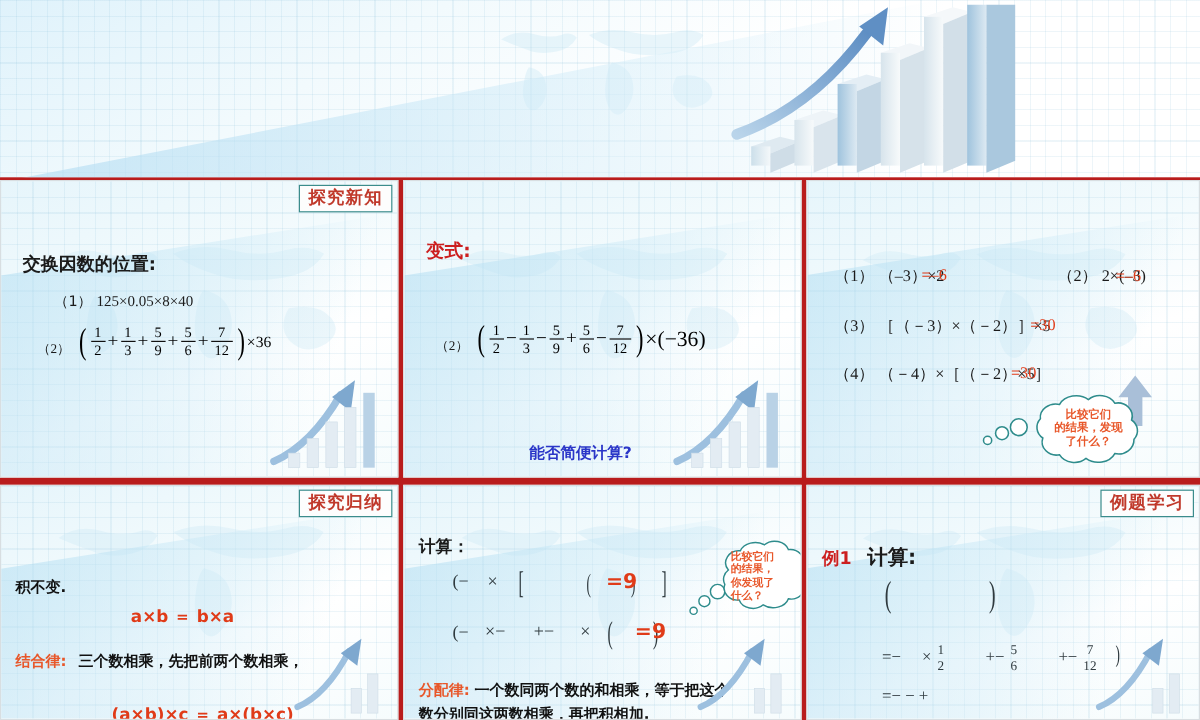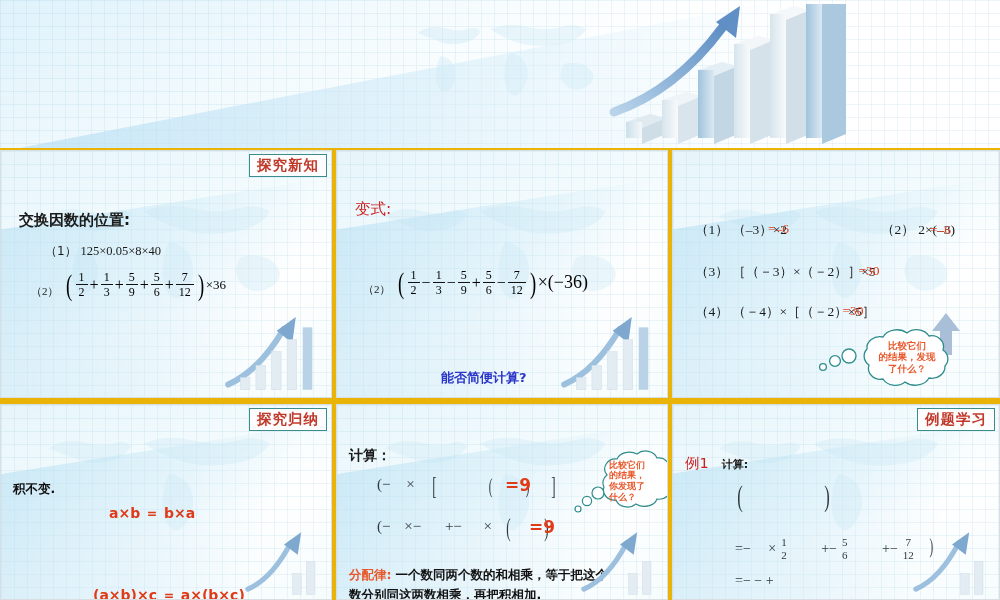--- a/index.html
+++ b/index.html
@@ -1,21 +1,21 @@
 <!DOCTYPE html>
 <html><head>
 <meta charset="utf-8">
 <style>
   * { box-sizing: border-box; margin: 0; padding: 0; }
   html, body {
     width: 1000px; height: 600px;
     font-family: "Liberation Sans", "DejaVu Sans", sans-serif;
     background: #ffffff; overflow: hidden;
   }
-  #stage { position: relative; width: 1000px; height: 600px; background: #eab308; }
+  #stage { position: relative; width: 1000px; height: 600px; background: #b91c1c; }
 
   
   .slide-bg {
     position: absolute; inset: 0; overflow: hidden;
     background:
       linear-gradient(160deg, #e6f5fb 0%, #f4fbfd 38%, #ffffff 62%, #f6fcfd 100%);
   }
   .slide-bg::before {
     content: ""; position: absolute; inset: 0;
     background-image:
@@ -64,21 +64,21 @@
     background: #fdfdfd;
     padding: 1px 7px 2px;
     font-size: 14.5px; font-weight: 700; letter-spacing: 1px;
     color: #c0392b; line-height: 1.25;
     font-family: "DejaVu Sans", sans-serif;
   }
 
   
   .t { position: absolute; white-space: nowrap; font-family: "DejaVu Sans", sans-serif; }
   .head-cn { font-size: 15px; font-weight: 700; color: #1b1b1b; }
-  .head-red { font-size: 15.5px; font-weight: 400; color: #cc1f1f; }
+  .head-red { font-size: 15.5px; font-weight: 700; color: #cc1f1f; }
   .ln { font-size: 12px; color: #1b1b1b; }
   .ln-lg { font-size: 13.5px; color: #1b1b1b; }
   .red { color: #e03b18; }
   .red-b { color: #e03b18; font-weight: 700; }
   .blue-b { color: #2b36c8; font-weight: 700; font-size: 13px; margin-top: 24px; }
   .law-label { color: #e8572a; font-weight: 700; }
   .law-body { color: #111; font-weight: 700; }
 
   
   .frac { display: inline-flex; flex-direction: column; align-items: center;
@@ -390,20 +390,24 @@
             <path d="M300,120 q36,8 44,38 q8,30 -10,58 q-20,30 -38,6 q-14,-22 -10,-56 q4,-36 14,-46z"></path>
           </g>
         </svg>
       </div>
 
       <div class="badge">探究归纳</div>
 
       <div class="t law-body" style="left:12px; top:76px; font-size:12.5px;">积不变.</div>
       <div class="t red-b" style="left:108px; top:100px; font-size:14px;">a×b ＝ b×a</div>
 
+      <div class="t" style="left:12px; top:138px; font-size:12.5px;">
+        <span class="law-label">结合律:</span>
+        <span class="law-body" style="margin-left:6px;">三个数相乘，先把前两个数相乘，</span>
+      </div>
       <div class="t red-b" style="left:92px; top:182px; font-size:14px;">(a×b)×c ＝ a×(b×c)</div>
 
       <svg class="mini-art-sm" viewBox="0 0 100 90">
         <path d="M8,80 q28,-12 50,-54" stroke="#9dc0df" stroke-width="6" fill="none" stroke-linecap="round"></path>
         <polygon points="50,28 70,14 66,40" fill="#7ea8cf"></polygon>
         <g fill="#e3ecf3" stroke="#cfdde7" stroke-width=".6">
           <rect x="60" y="62" width="10" height="24"></rect>
             <rect x="76" y="48" width="10" height="38"></rect>
         </g>
       </svg>
@@ -489,21 +493,21 @@
             <path d="M250,60 q44,-18 94,-6 q48,12 92,0 q36,-10 62,6 q-18,32 -70,40 q-66,10 -110,-6 q-48,-16 -68,-34z"></path>
             <path d="M300,120 q36,8 44,38 q8,30 -10,58 q-20,30 -38,6 q-14,-22 -10,-56 q4,-36 14,-46z"></path>
           </g>
         </svg>
       </div>
 
       <div class="badge">例题学习</div>
 
       <div class="t" style="left:12px; top:48px;">
         <span class="head-red" style="font-size:14.5px;">例1</span>
-        <span class="head-cn" style="margin-left:8px; font-size:11px;">计算:</span>
+        <span class="head-cn" style="margin-left:8px; font-size:17px;">计算:</span>
       </div>
 
       <div class="t math" style="left:62px; top:76px; font-size:30px; color:#2f3a3f; line-height:1;">
         <span style="display:inline-block; transform:scaleX(.55);">(</span>
         <span style="display:inline-block; width:62px;"></span>
         <span style="display:inline-block; transform:scaleX(.55);">)</span>
       </div>
 
       <div class="t math" style="left:62px; top:130px; font-size:14px; color:#2f3a3f;">
         <span>=−</span>

